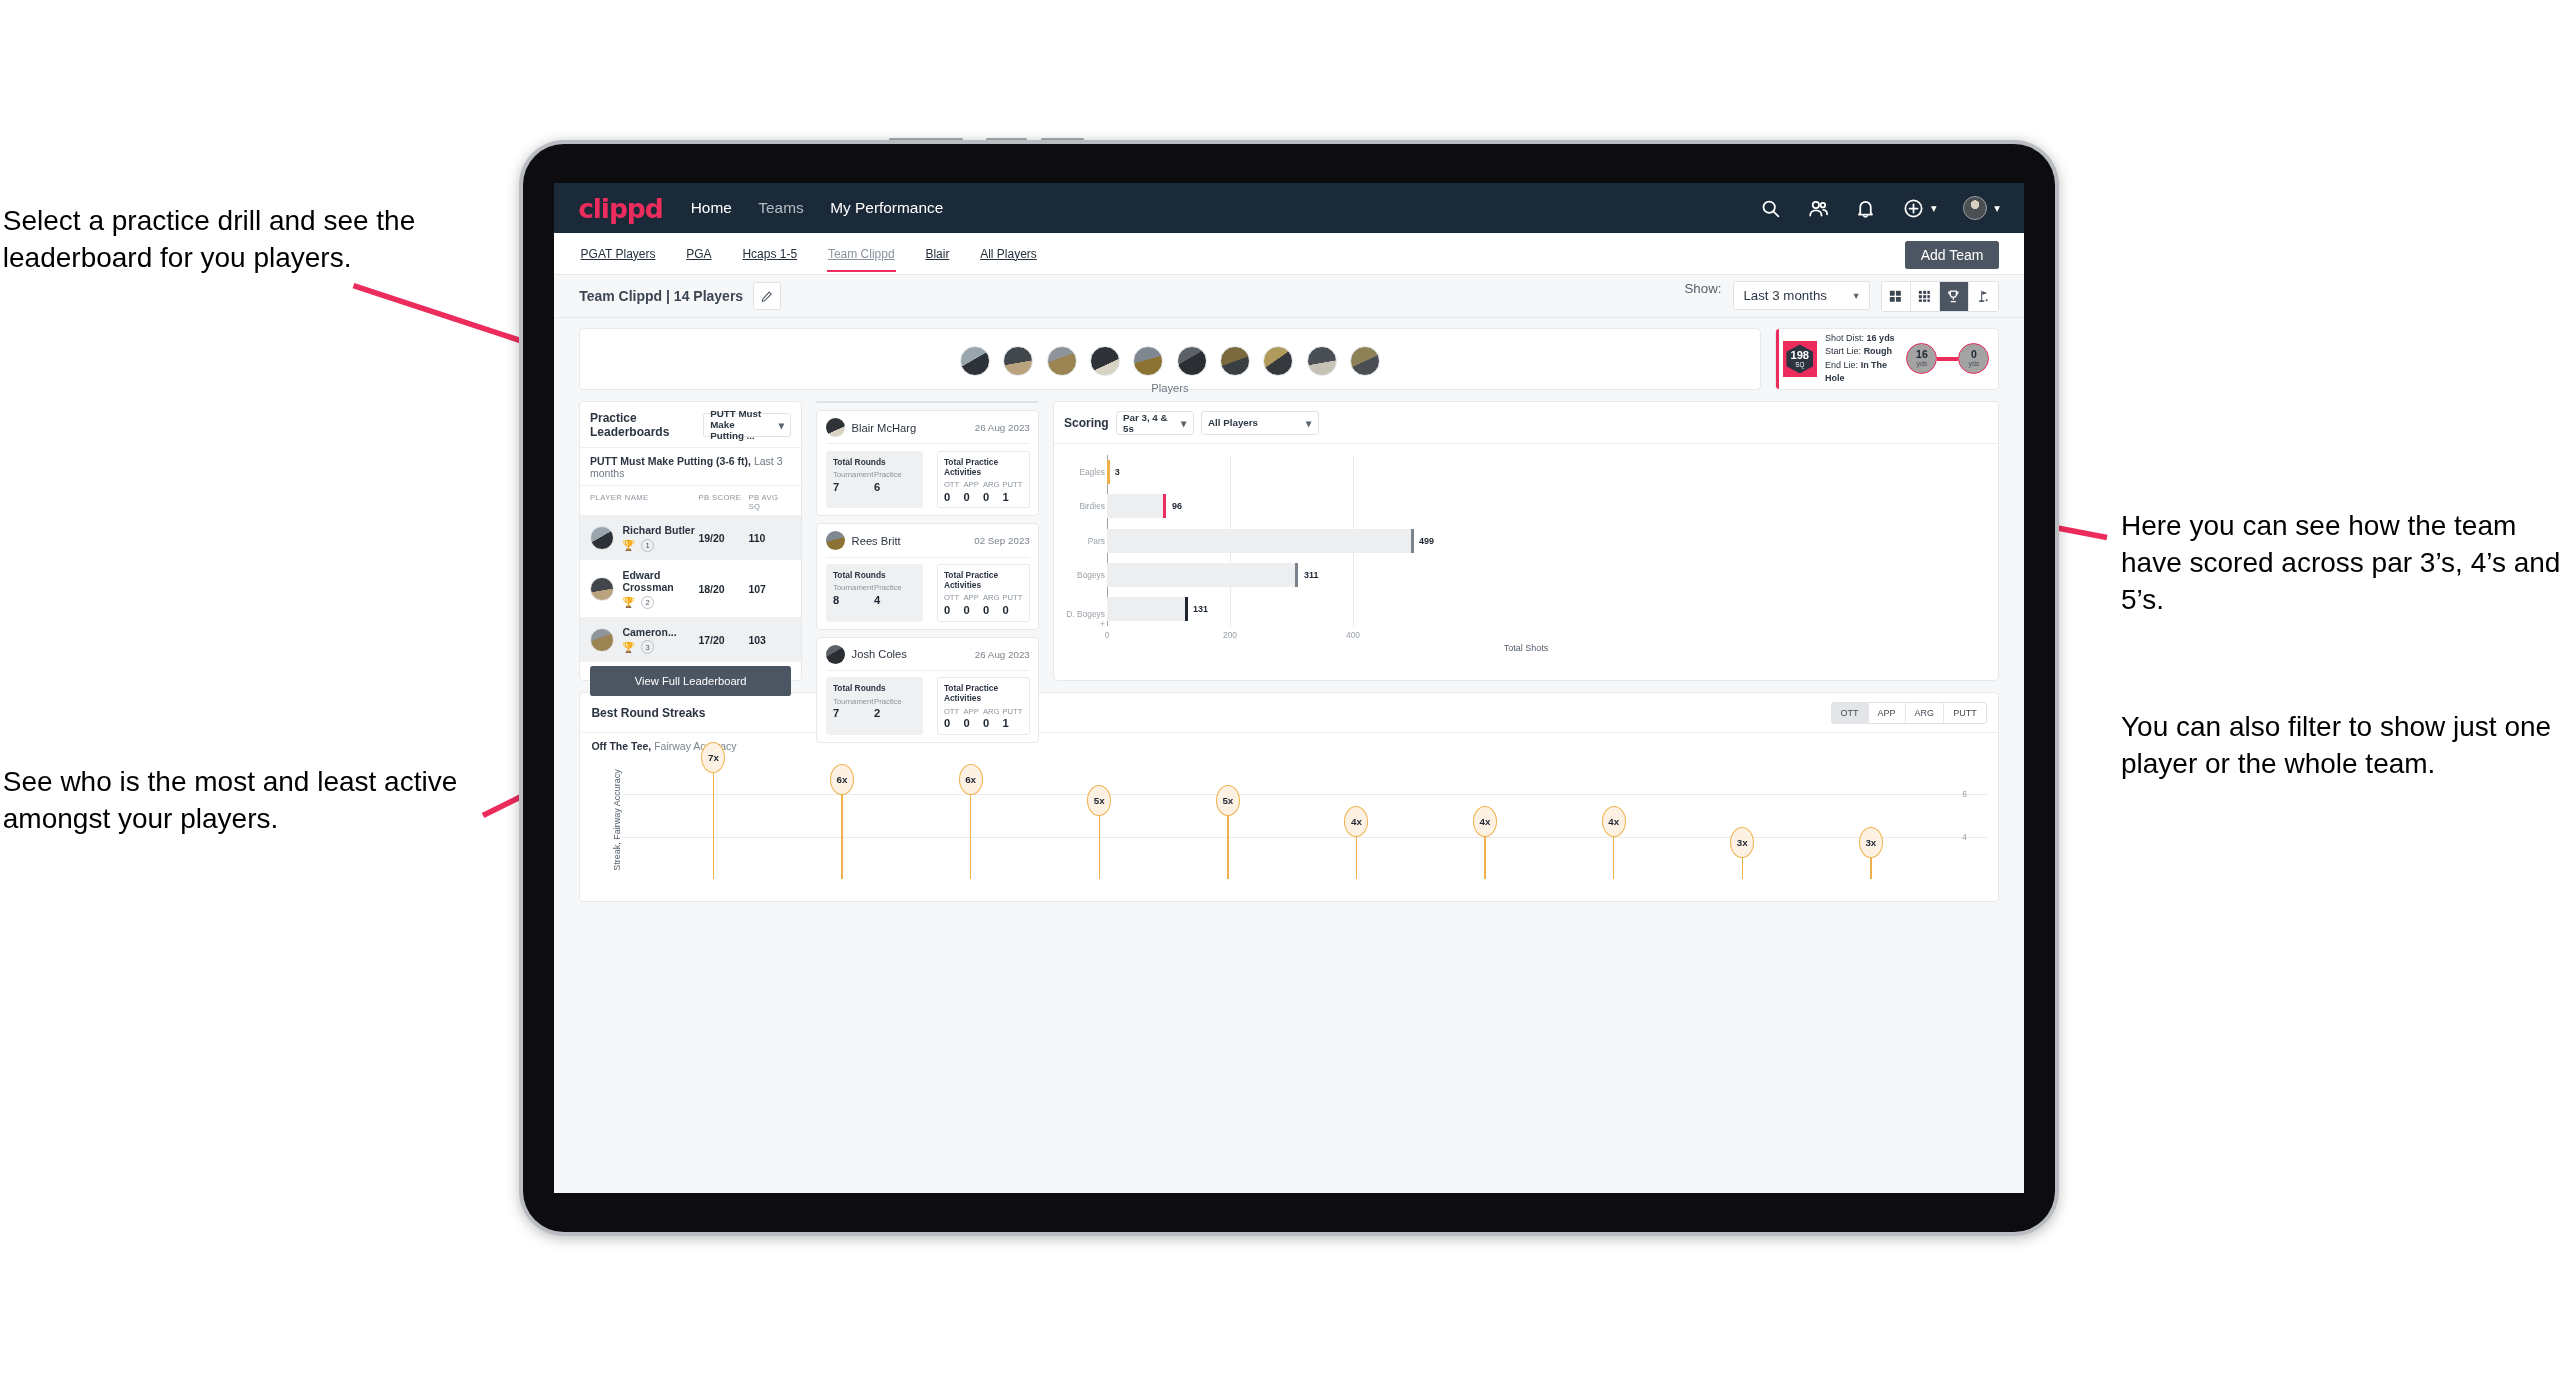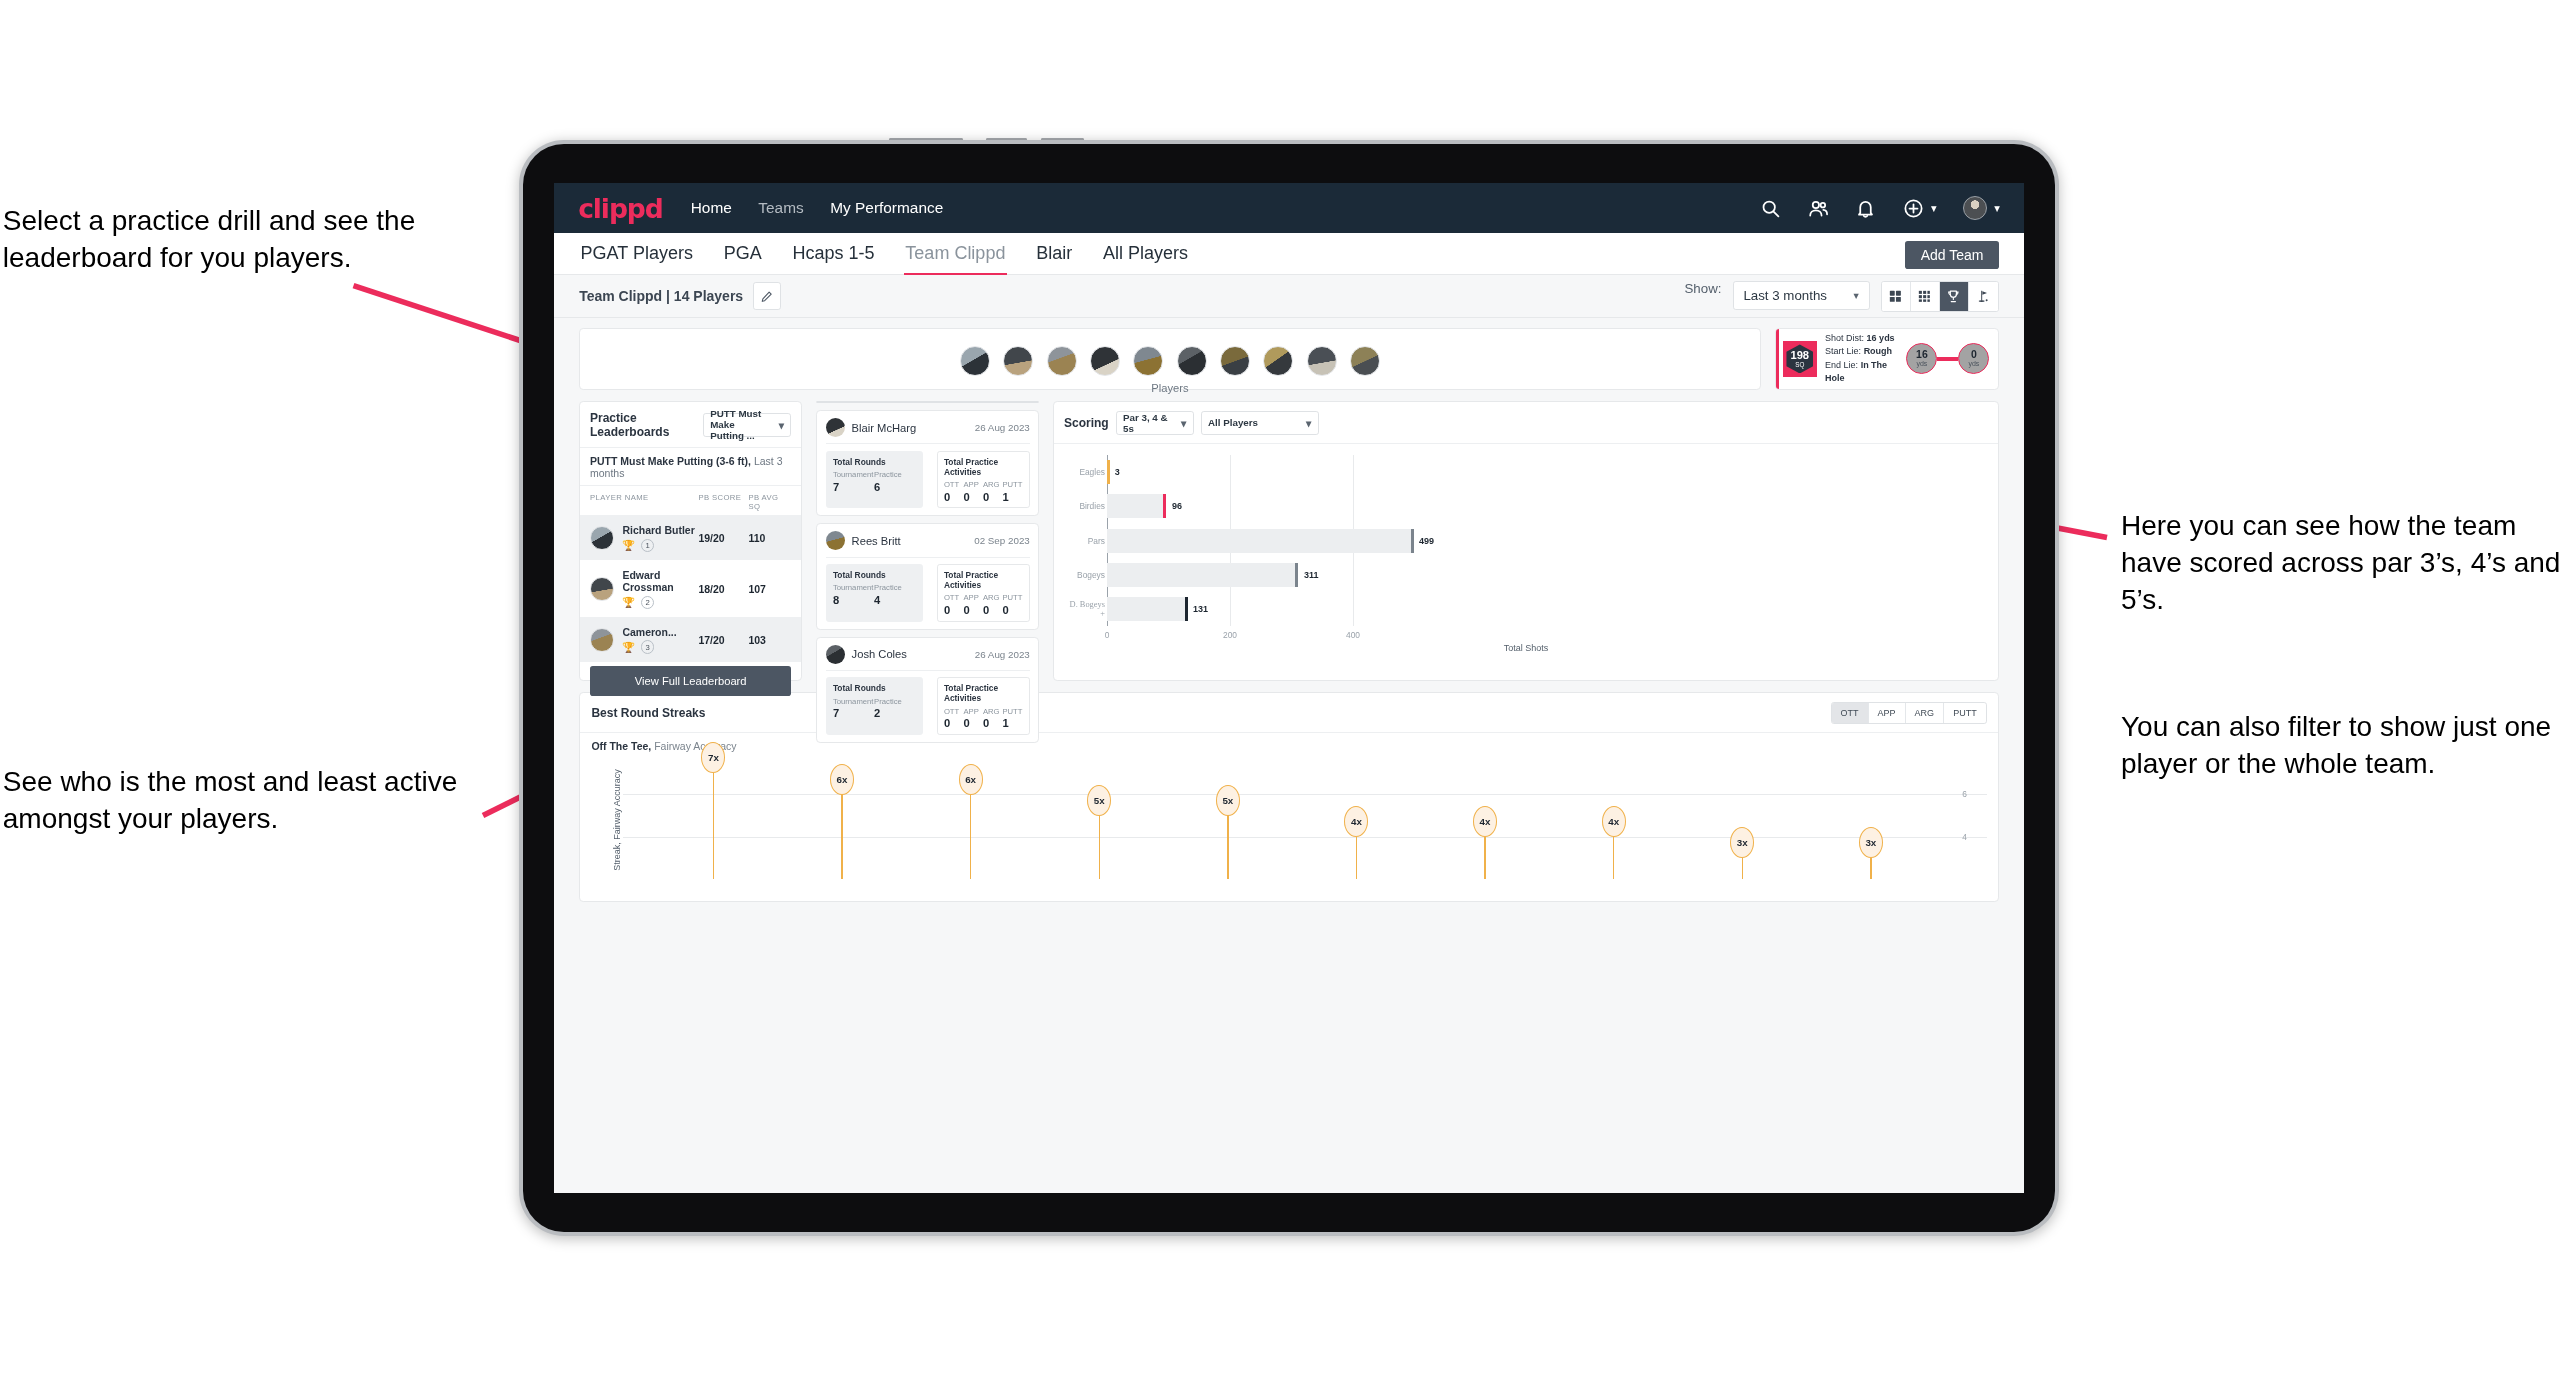--- a/index.html
+++ b/index.html
@@ -74,21 +74,21 @@
     width:24px;height:24px;border-radius:50%;
     background: radial-gradient(circle at 50% 35%, #d9cfc1 0 24%, #4c4f52 25% 100%);
     border:1.4px solid #9aa0a6;
   }
 
   
   .tabbar {
     height: 42px; background:#fff; display:flex; align-items:center;
     padding: 0 25px; gap:28px; position:relative; border-bottom:0.7px solid #e6e8ea;
   }
-  .tab { font-size:18px; color:#26303a; position:relative; padding: 11.2px 1.4px 11.2px; }
+  .tab { font-size:12px; color:#26303a; position:relative; padding: 11.2px 1.4px 11.2px; text-decoration: underline; }
   .tab.active { color:#8a939c; }
   .tab.active::after {
     content:""; position:absolute; left:0; right:0; bottom:0; height:2.1px; background:#ec2c5c;
   }
   .addteam {
     position:absolute; right:25px; top:7.7px;
     background:#4c5663; color:#fff; font-size:14px;
     padding:6.3px 15.4px; border-radius:2.8px;
   }
 
@@ -669,21 +669,21 @@
                       <div class="bbar" style="width:306px"></div>
                       <div class="bcap" style="left:304px;background:#7b848d"></div>
                       <div class="bval" style="left:312px">499</div>
                     </div>
                     <div class="ylab" style="top: 124px;">Bogeys</div>
                     <div class="brow" style="top: 124px; left: 43px; width: 361px;">
                       <div class="bbar" style="width:191px"></div>
                       <div class="bcap" style="left:188px;background:#7b848d"></div>
                       <div class="bval" style="left:197px">311</div>
                     </div>
-                    <div class="ylab" style="top: 158px; font-family: Liberation Serif, serif;">D. Bogeys +</div>
+                    <div class="ylab" style="top: 168px;">D. Bogeys +</div>
                     <div class="brow" style="top: 158px; left: 43px; width: 361px;">
                       <div class="bbar" style="width:80px"></div>
                       <div class="bcap" style="left:78px;background:#1d2630"></div>
                       <div class="bval" style="left:86px">131</div>
                     </div>
                   </div>
                 <div class="xlab">Total Shots</div>
               </div>
             </div>
           </div>

